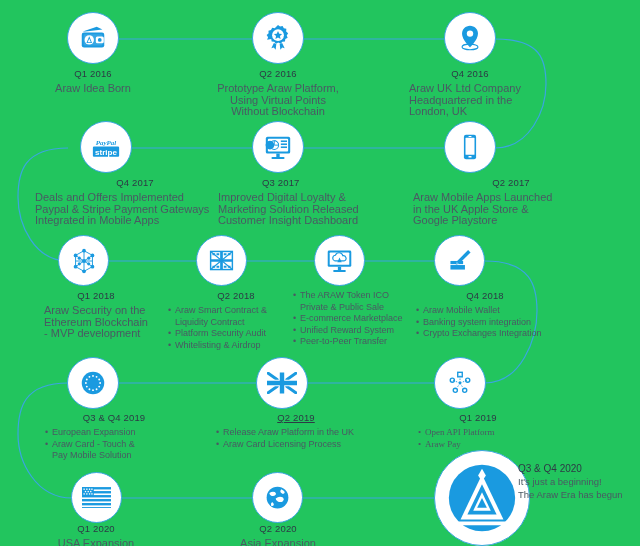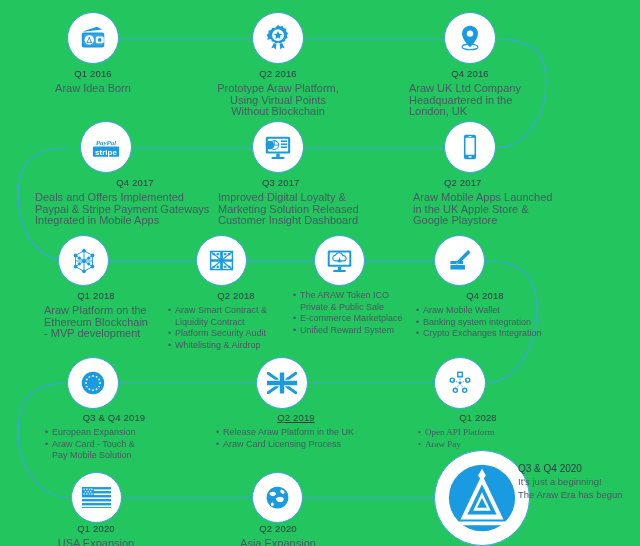--- a/index.html
+++ b/index.html
@@ -241,21 +241,21 @@
   <div class="node">
     <div class="node-circle" style="left:444px; top:121px; width:52px; height:52px;">
       <svg width="30" height="30" viewBox="0 0 32 32">
         <rect x="9.5" y="3" width="13" height="26" rx="2.2" fill="#1a9ae0"></rect>
         <rect x="11.2" y="6.2" width="9.6" height="18" rx="0.6" fill="#ffffff"></rect>
         <rect x="14.3" y="4.3" width="3.4" height="0.9" rx="0.45" fill="#ffffff"></rect>
         <rect x="14.3" y="25.6" width="3.4" height="1.6" rx="0.6" fill="#ffffff"></rect>
       </svg>
     </div>
     <div class="node-text" style="left:398px; top:177px; width:180px;">
-      <div class="node-date center" style="text-align:left; padding-left:46px;">Q2 2017</div>
+      <div class="node-date center" style="text-align:center; padding-left:46px;">Q2 2017</div>
       <div class="node-desc" style="padding-left:15px;">Araw Mobile Apps Launched
 in the UK Apple Store &amp;
 Google Playstore</div>
     </div>
   </div>
 
   <div class="node">
     <div class="node-circle" style="left:58px; top:235px; width:51px; height:51px;">
       <svg width="30" height="30" viewBox="0 0 32 32">
         <g stroke="#1a9ae0" stroke-width="1" fill="none">
@@ -272,21 +272,21 @@
           <circle cx="16" cy="16" r="2.2"></circle>
           <circle cx="11" cy="13" r="1.7"></circle>
             <circle cx="21" cy="13" r="1.7"></circle>
           <circle cx="11" cy="19" r="1.7"></circle>
             <circle cx="21" cy="19" r="1.7"></circle>
         </g>
       </svg>
     </div>
     <div class="node-text" style="left:20px; top:290px; width:140px;">
       <div class="node-date center" style="padding-left:12px;">Q1 2018</div>
-      <div class="node-desc" style="padding-left:24px;">Araw Platform on the
+      <div class="node-desc" style="padding-left:24px;">Araw Security on the
 Ethereum Blockchain
 - MVP development</div>
     </div>
   </div>
 
   <div class="node">
     <div class="node-circle" style="left:196px; top:235px; width:51px; height:51px;">
       <svg width="29" height="29" viewBox="0 0 32 32">
         <rect x="4" y="6" width="24" height="20" fill="none" stroke="#1a9ae0" stroke-width="1.6"></rect>
         <path d="M4 6 L28 26 M28 6 L4 26" stroke="#1a9ae0" stroke-width="1.3" fill="none"></path>
@@ -324,20 +324,21 @@
         <rect x="14.2" y="23" width="3.6" height="3.6" fill="#1a9ae0"></rect>
         <rect x="9" y="26.4" width="14" height="2.2" rx="1.1" fill="#1a9ae0"></rect>
       </svg>
     </div>
     <div class="node-text" style="left:286px; top:290px; width:140px;">
       <ul class="bullets" style="padding-left:7px;">
         <li>The ARAW Token ICO
   Private &amp; Public Sale</li>
         <li>E-commerce Marketplace</li>
         <li>Unified Reward System</li>
+        <li>Peer-to-Peer Transfer</li>
       </ul>
     </div>
   </div>
 
   <div class="node">
     <div class="node-circle" style="left:434px; top:235px; width:51px; height:51px;">
       <svg width="29" height="29" viewBox="0 0 32 32">
         <path d="M6 21 L22 21 L22 26 L6 26 Z" fill="#1a9ae0"></path>
         <path d="M6 16.5 L20 16.5 L20 20 L6 20 Z" fill="#1a9ae0"></path>
         <path d="M25.5 4.5 L28.2 7.2 L15.5 19.5 L11.8 20.6 L12.9 17 Z" fill="#1a9ae0"></path>
@@ -412,21 +413,21 @@
           <rect x="13.6" y="4.6" width="4.8" height="4.8"></rect>
           <rect x="22" y="10.8" width="4.4" height="4.4" rx="2.2"></rect>
           <rect x="18.8" y="21.6" width="4.4" height="4.4" rx="2.2"></rect>
           <rect x="8.8" y="21.6" width="4.4" height="4.4" rx="2.2"></rect>
           <rect x="5.6" y="10.8" width="4.4" height="4.4" rx="2.2"></rect>
         </g>
         <circle cx="16" cy="16" r="1.5" fill="#1a9ae0"></circle>
       </svg>
     </div>
     <div class="node-text" style="left:396px; top:412px; width:150px;">
-      <div class="node-date center" style="padding-left:14px;">Q1 2028</div>
+      <div class="node-date center" style="padding-left:14px;">Q1 2019</div>
       <ul class="bullets" style="padding-left:22px;font-family:Liberation Serif, serif;">
         <li>Open API Platform</li>
         <li>Araw Pay</li>
       </ul>
     </div>
   </div>
 
   <div class="node">
     <div class="node-circle" style="left:71px; top:472px; width:51px; height:51px;">
       <svg width="29" height="21" viewBox="0 0 32 23">

